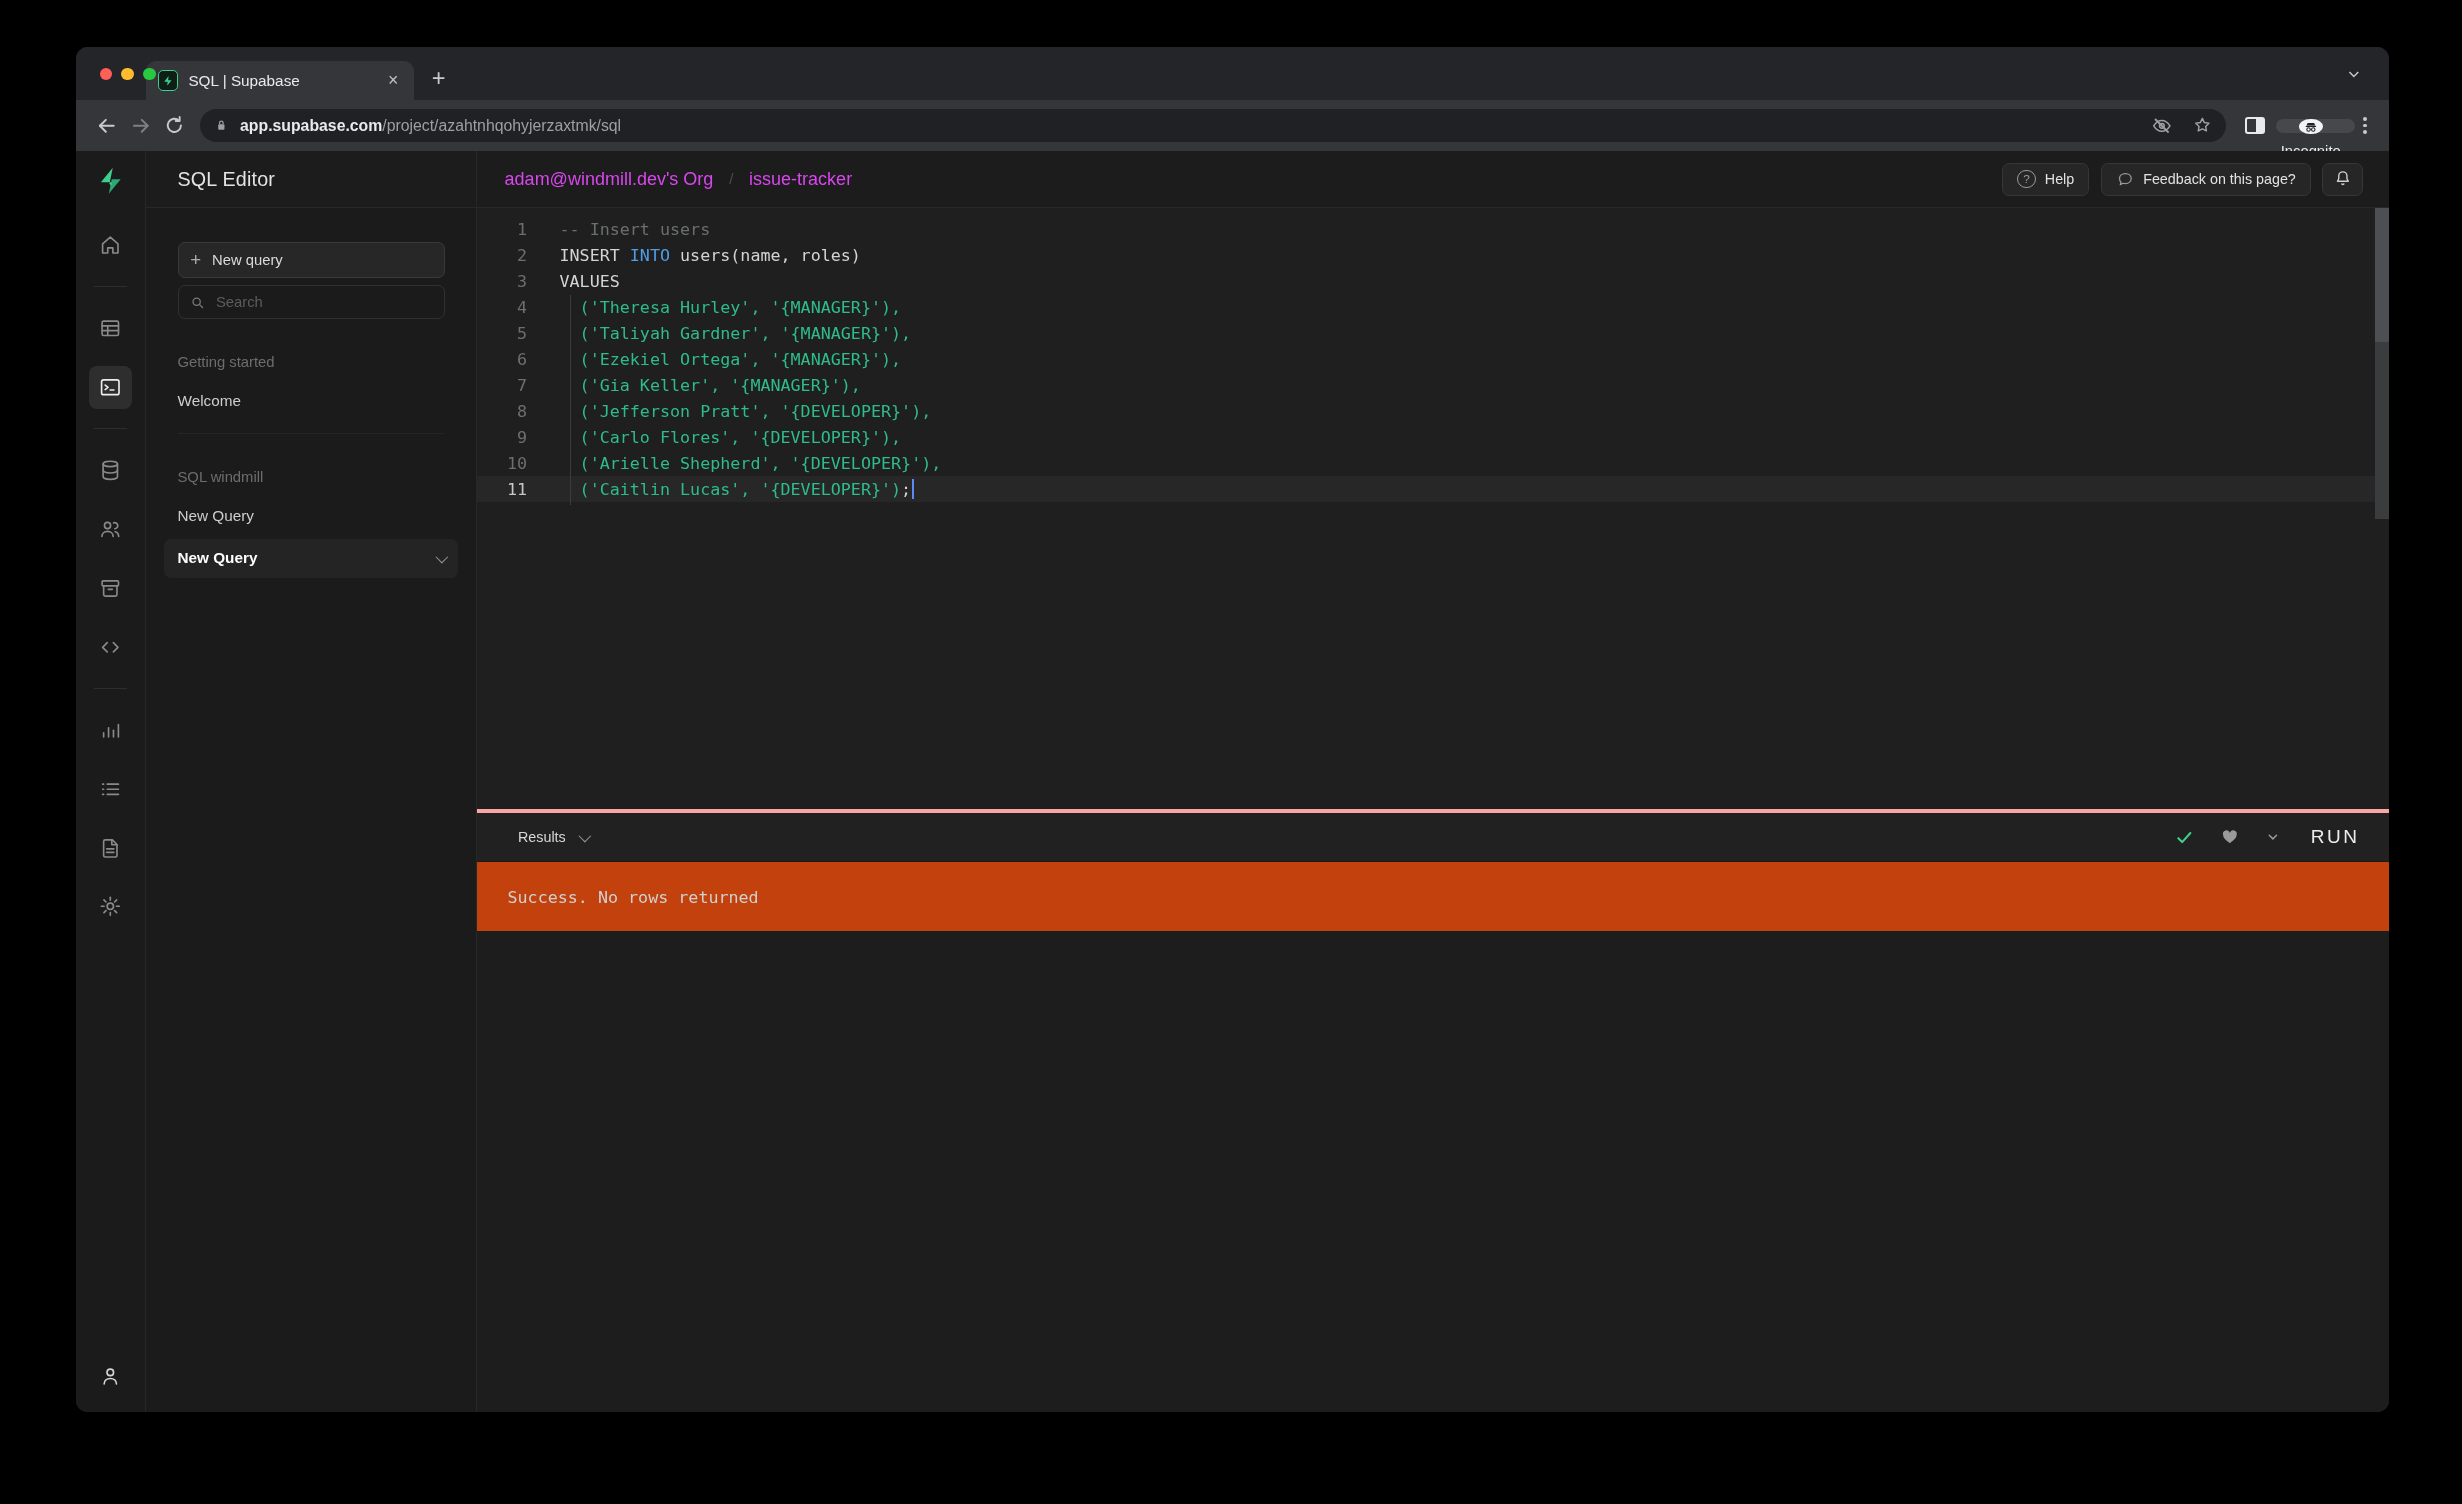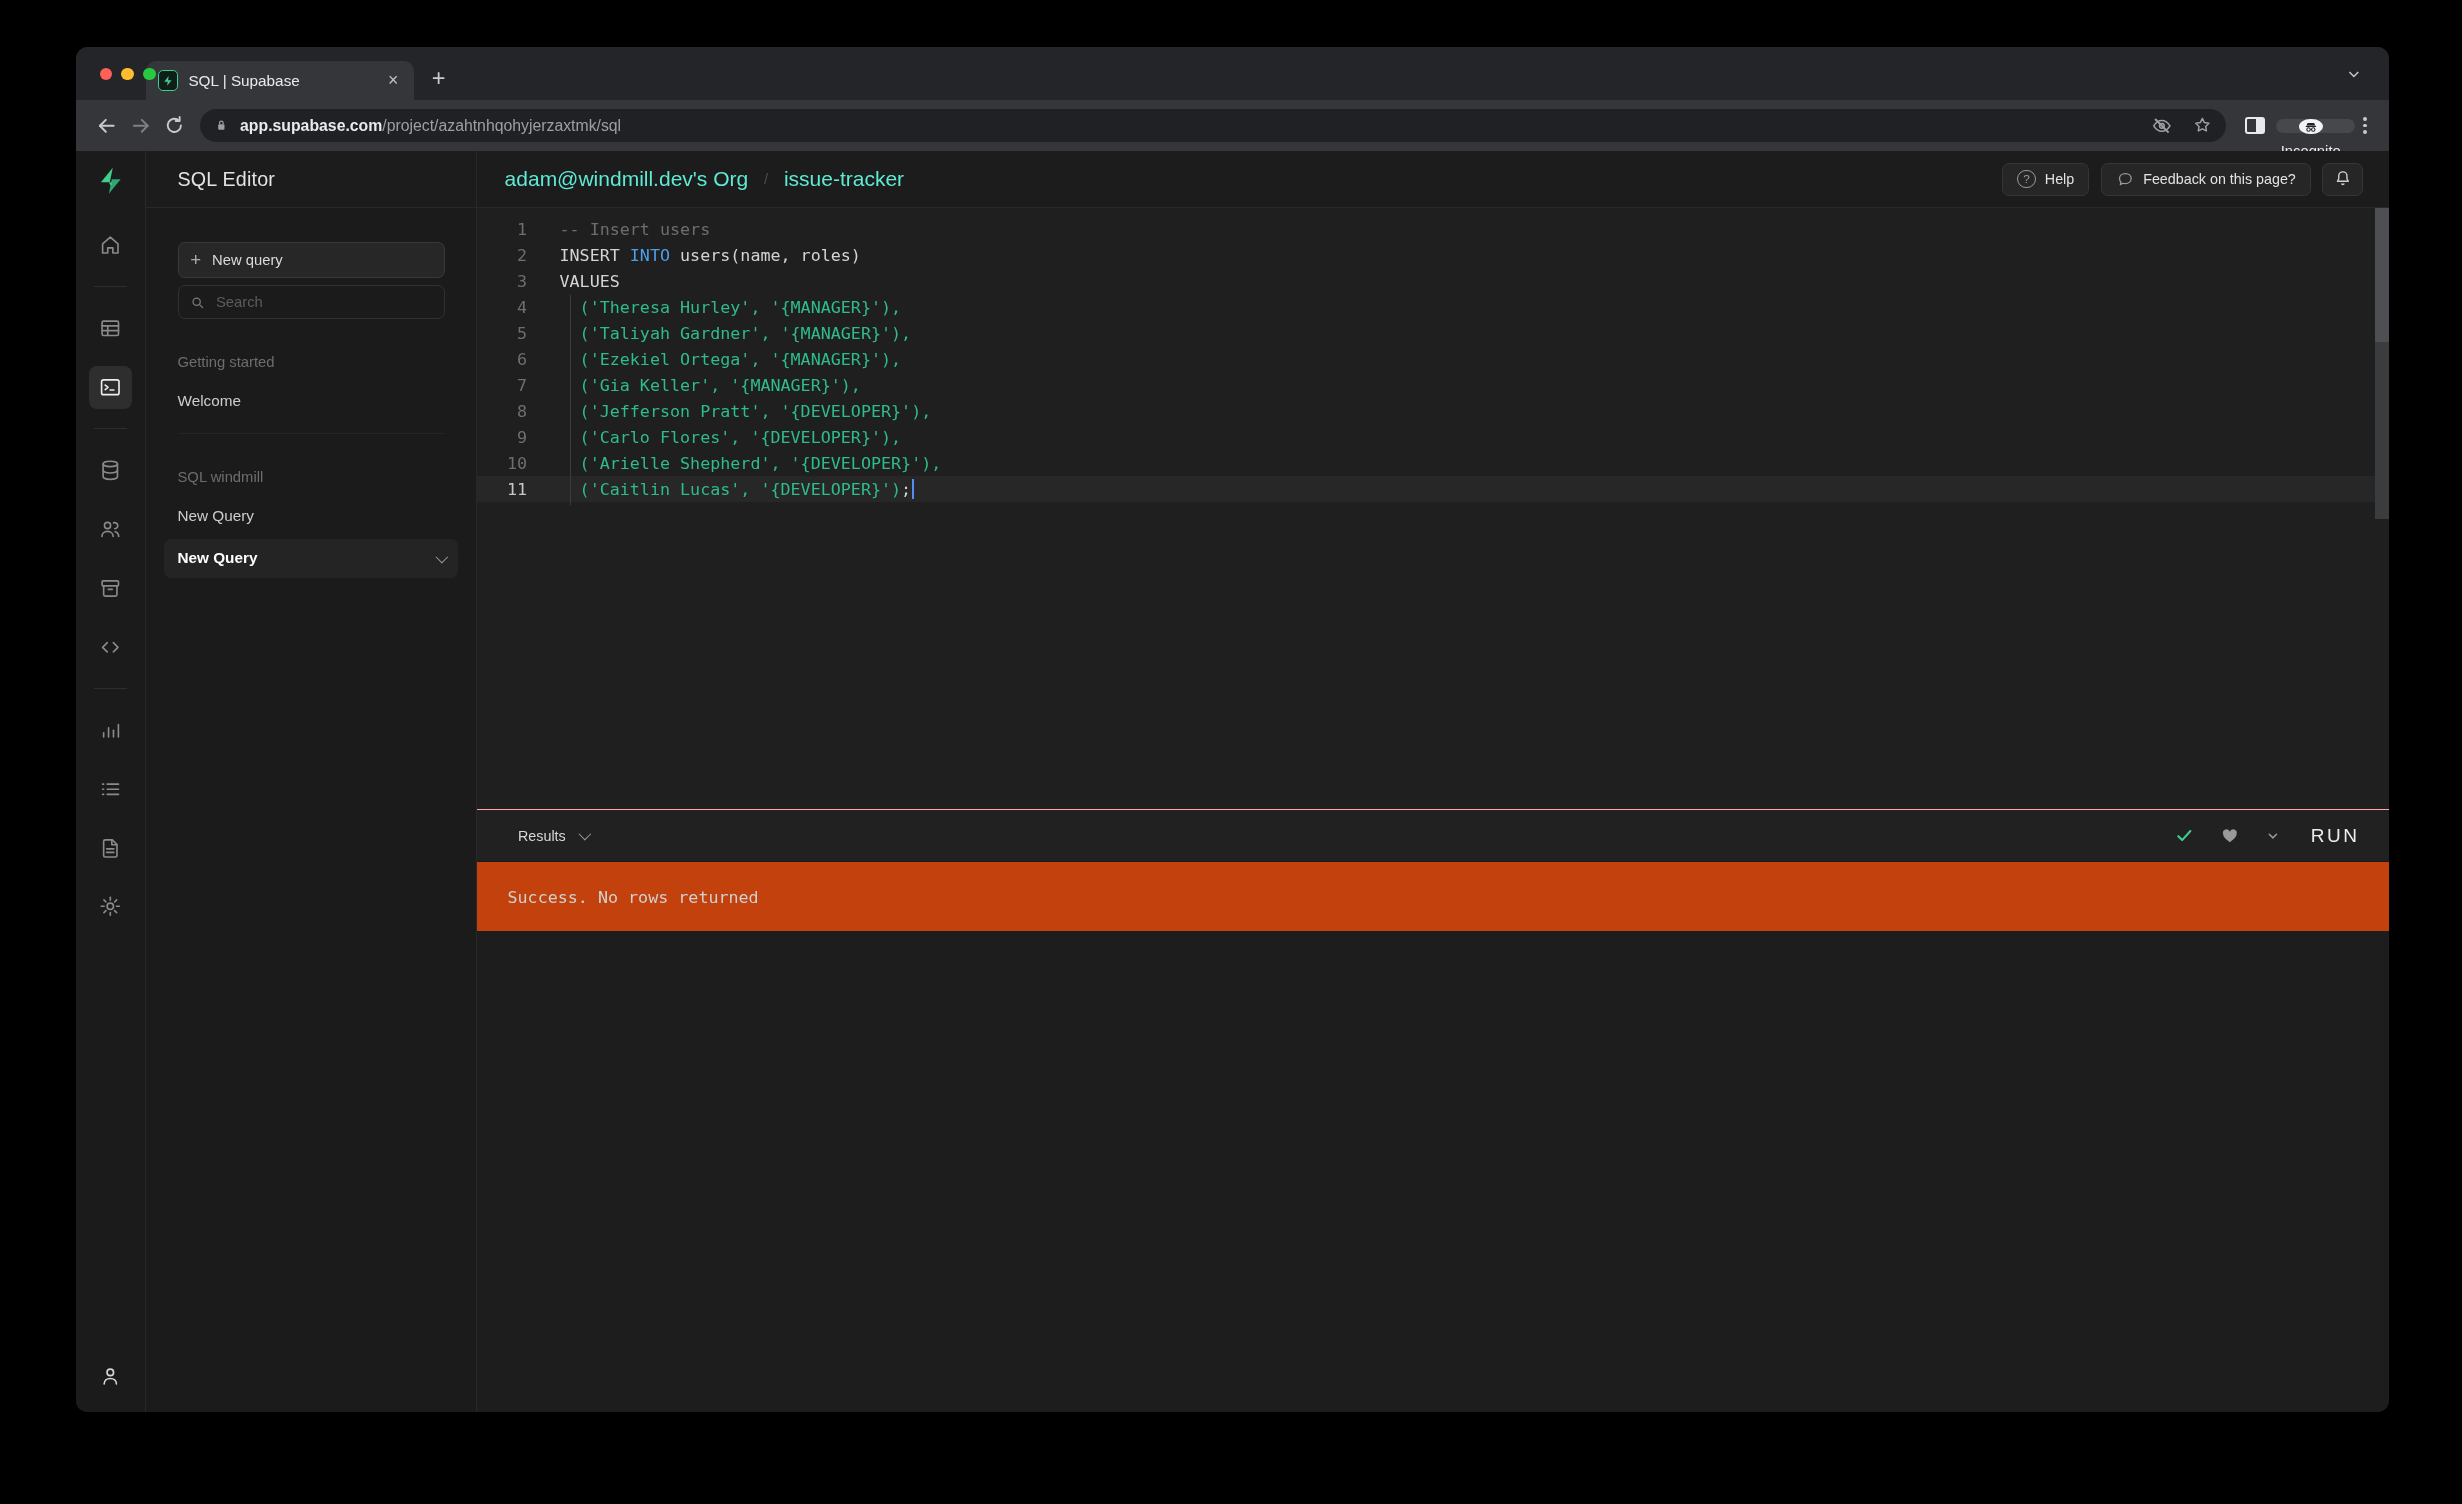--- a/index.html
+++ b/index.html
@@ -53,21 +53,21 @@
   .rail-spacer { flex:1; }
   .rail-item.account { color:#d6d6d6; margin-bottom:0; }
 
   
   .col { flex:1; display:flex; flex-direction:column; min-width:0; }
   .hdr { height:57px; flex:none; display:flex; }
   .hdr-left { width:331px; flex:none; border-right:1px solid #282828; border-bottom:1px solid #282828;
               display:flex; align-items:center; padding-left:31.5px; background:#1c1c1c; }
   .hdr-title { color:#e3e3e3; font-size:19.7px; letter-spacing:0.2px; }
   .hdr-right { flex:1; border-bottom:1px solid #282828; background:#1c1c1c; display:flex; align-items:center; padding:0 25.6px 0 27.6px; }
-  .crumb { color:#5eead4; font-size:21px; }
+  .crumb { color:#d946ef; font-size:18px; }
   .crumb-sep { color:#4d4d4d; margin:0 15.8px; font-size:14.8px; }
   .hdr-spacer { flex:1; }
   .pill { height:33px; border-radius:6.9px; background:#262626; border:1px solid #363636; display:flex; align-items:center;
           padding:0 13.8px; gap:8.9px; color:#e2e2e2; font-size:14.3px; margin-left:11.8px; }
   .qmark { width:18.7px; height:18.7px; border:1.5px solid #9a9a9a; border-radius:50%; color:#9a9a9a; font-size:11.8px;
            display:flex; align-items:center; justify-content:center; }
   .bell-btn { width:41px; justify-content:center; padding:0; }
 
   .body { flex:1; display:flex; min-height:0; }
 
@@ -99,21 +99,21 @@
   .tk-keyword { color:#4f9ee8; }
   .tk-string  { color:#2ebd8a; }
   .tk-plain   { color:#d4d4d4; }
   .cursor { display:inline-block; width:2px; height:19.7px; background:#5b8af5; margin-left:1px; vertical-align:-3.9px; }
   .indent-guide { position:absolute; left:93px; top:87px; width:1px; height:210px; background:#3c3c3c; }
   .sb-track { position:absolute; right:0; top:0; width:13.8px; height:100%; }
   .sb-thumb1 { position:absolute; right:0; top:0; width:13.8px; height:134px; background:#4e4f52; }
   .sb-thumb2 { position:absolute; right:0; top:134px; width:13.8px; height:177px; background:#3b3c3e; }
 
   
-  .res-bar { height:53px; flex:none; background:#212121; border-top:1px solid #fca5a5; border-bottom:1px solid #1a1a1a;
+  .res-bar { height:53px; flex:none; background:#212121; border-top:4px solid #fca5a5; border-bottom:1px solid #1a1a1a;
              display:flex; align-items:center; padding:0 29.6px 0 41px; }
   .res-label { color:#d8d8d8; font-size:14.3px; }
   .chev { width:8.9px; height:8.9px; border-right:1.6px solid #9a9a9a; border-bottom:1.6px solid #9a9a9a;
           transform:rotate(45deg) translateY(-2px); display:inline-block; margin-left:13.8px; }
   .res-spacer { flex:1; }
   .res-ic { display:flex; align-items:center; margin-left:25.6px; }
   .run { color:#ececec; font-size:19px; letter-spacing:2.5px; font-weight:500; margin-left:29.6px; }
   .res-msg { height:69px; flex:none; background:#c2410c; display:flex; align-items:center; padding-left:30.5px;
              font-family:"DejaVu Sans Mono", monospace; font-size:16.7px; color:#d0d0d0; }
   .res-fill { flex:1; background:#1d1d1d; }

